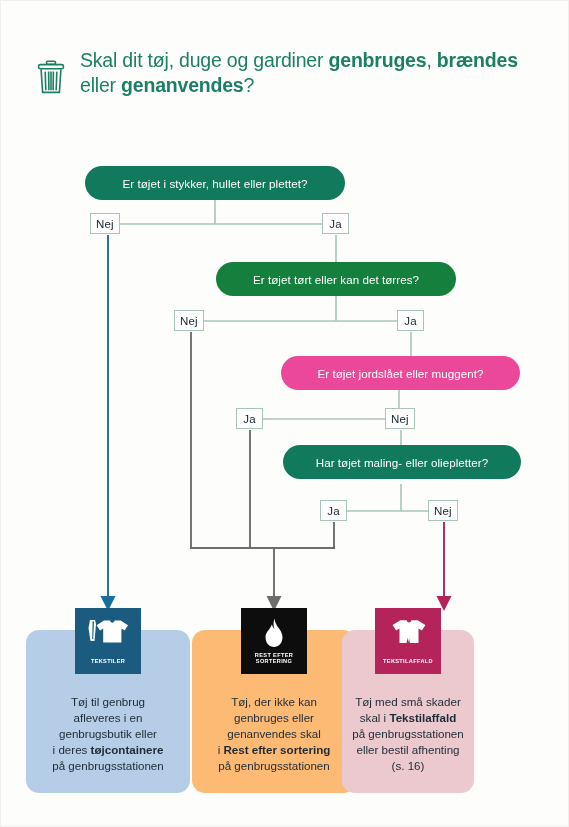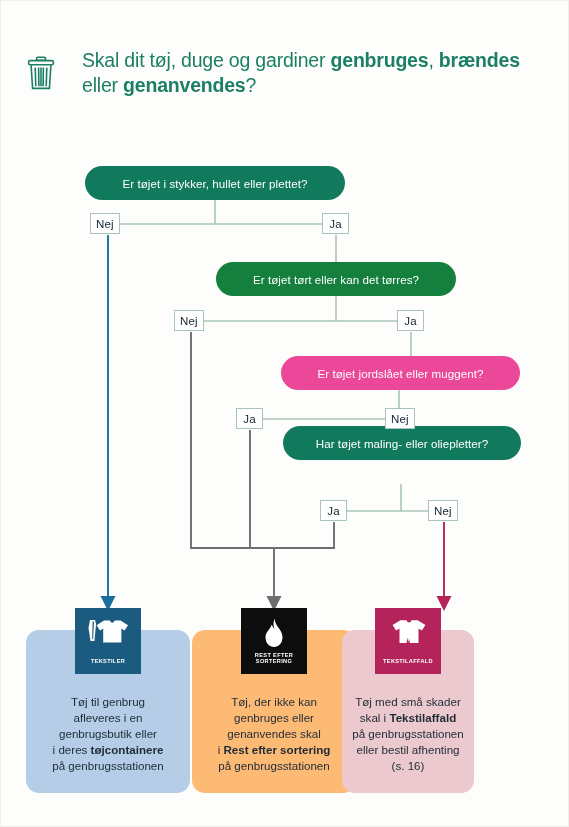--- a/index.html
+++ b/index.html
@@ -13,22 +13,22 @@
   }
   .page-frame{
     position:absolute;left:0;top:0;width:569px;height:827px;
     box-sizing:border-box;
     border:1px solid #f0efed;
     pointer-events:none;
   }
 
   
   .header{
-    position:absolute;left:26px;top:48px;width:520px;
-    display:flex;align-items:center;gap:26px;
+    position:absolute;left:36px;top:48px;width:520px;
+    display:flex;align-items:flex-end;gap:14px;
   }
   .bin-icon{flex:0 0 auto;margin-top:3px;}
   .title{
     color:#1b7f64;
     font-size:19.5px;
     line-height:25px;
     letter-spacing:-0.2px;
     font-weight:400;
     max-width:470px;
   }
@@ -178,21 +178,21 @@
 
     <g stroke="#b4245a" stroke-width="1.9" fill="none">
       <line x1="444" y1="522" x2="444" y2="598"></line>
     </g>
     <polygon points="436.5,596 451.5,596 444,611" fill="#b4245a"></polygon>
   </svg>
 
   <div class="qnode" style="left: 85px; top: 166px; width: 260px; background: rgb(18, 122, 92); color: rgb(255, 255, 255);">Er tøjet i stykker, hullet eller plettet?</div>
   <div class="qnode" style="left: 216px; top: 262px; width: 240px; background: #15803d; color: rgb(255, 255, 255);">Er tøjet tørt eller kan det tørres?</div>
   <div class="qnode" style="left: 281px; top: 356px; width: 239px; background: #ec4899; color: rgb(255, 255, 255);">Er tøjet jordslået eller muggent?</div>
-  <div class="qnode" style="left: 283px; top: 426px; width: 238px; background: rgb(18, 122, 92); color: rgb(255, 255, 255);">Har tøjet maling- eller oliepletter?</div>
+  <div class="qnode" style="left: 283px; top: 445px; width: 238px; background: rgb(18, 122, 92); color: rgb(255, 255, 255);">Har tøjet maling- eller oliepletter?</div>
 
   <div class="ynbox" style="left:90px;top:213px;">Nej</div>
   <div class="ynbox" style="left:322px;top:213px;">Ja</div>
 
   <div class="ynbox" style="left:174px;top:310px;">Nej</div>
   <div class="ynbox" style="left:397px;top:310px;">Ja</div>
 
   <div class="ynbox" style="left:236px;top:408px;">Ja</div>
   <div class="ynbox" style="left:385px;top:408px;">Nej</div>
 

